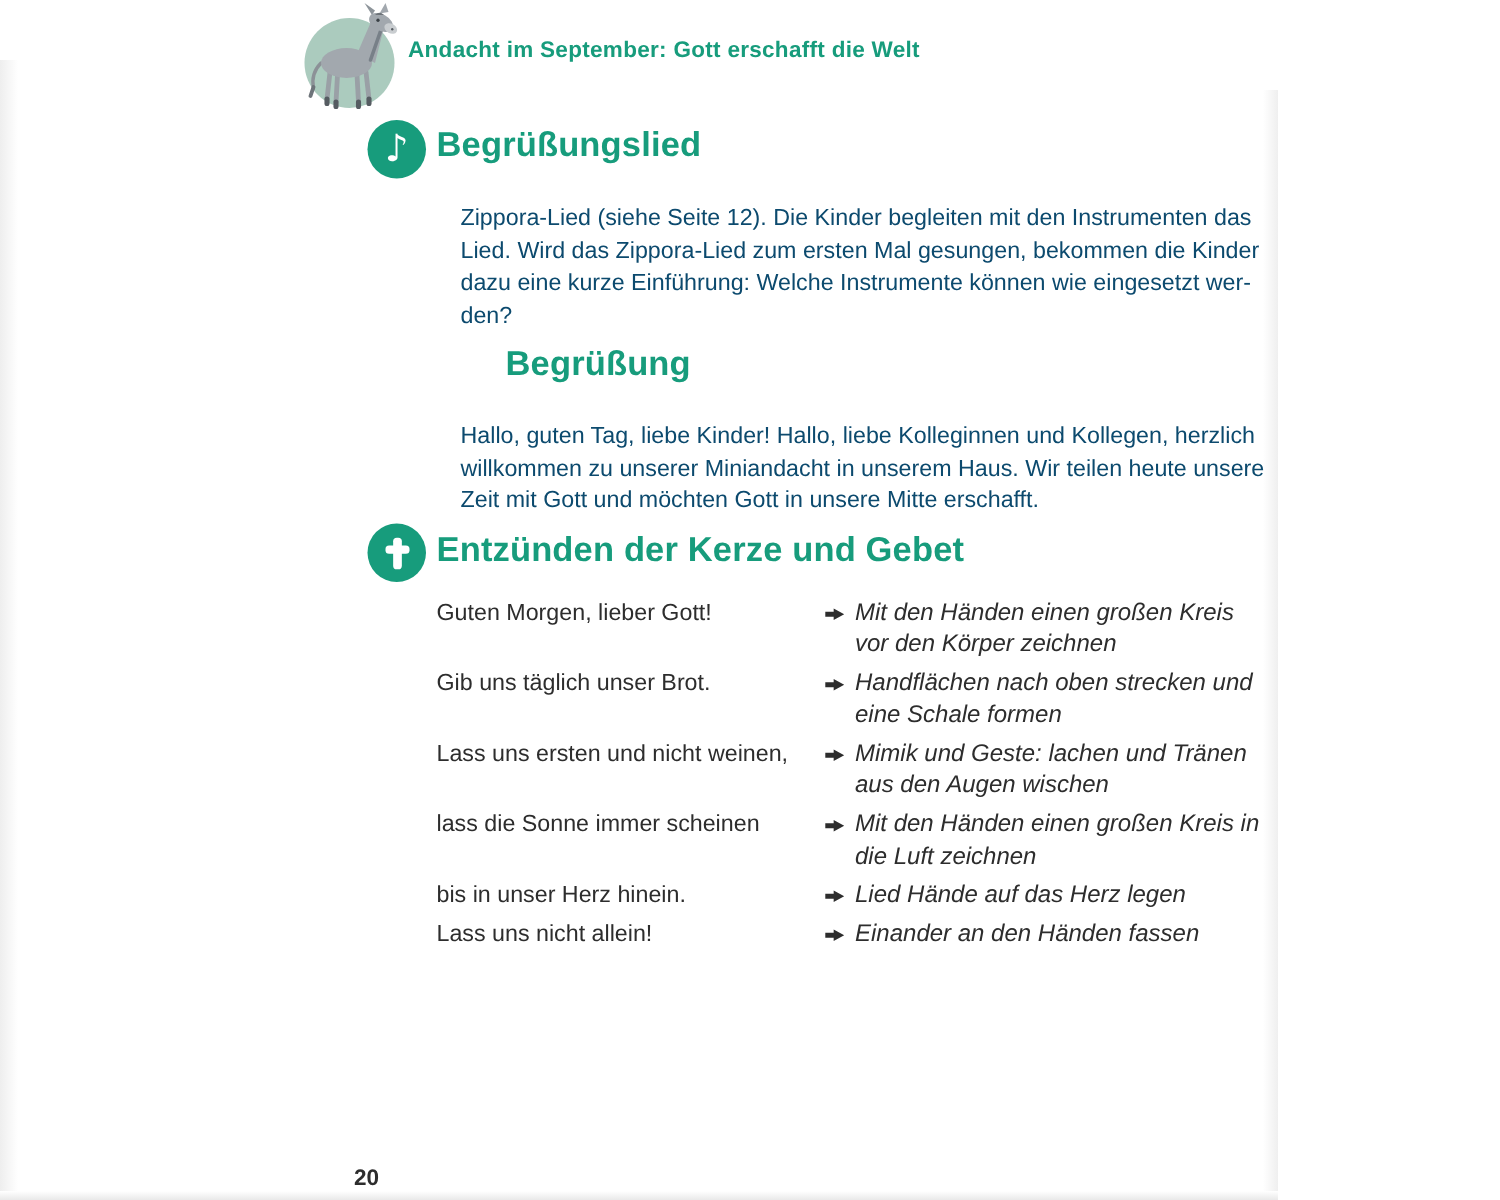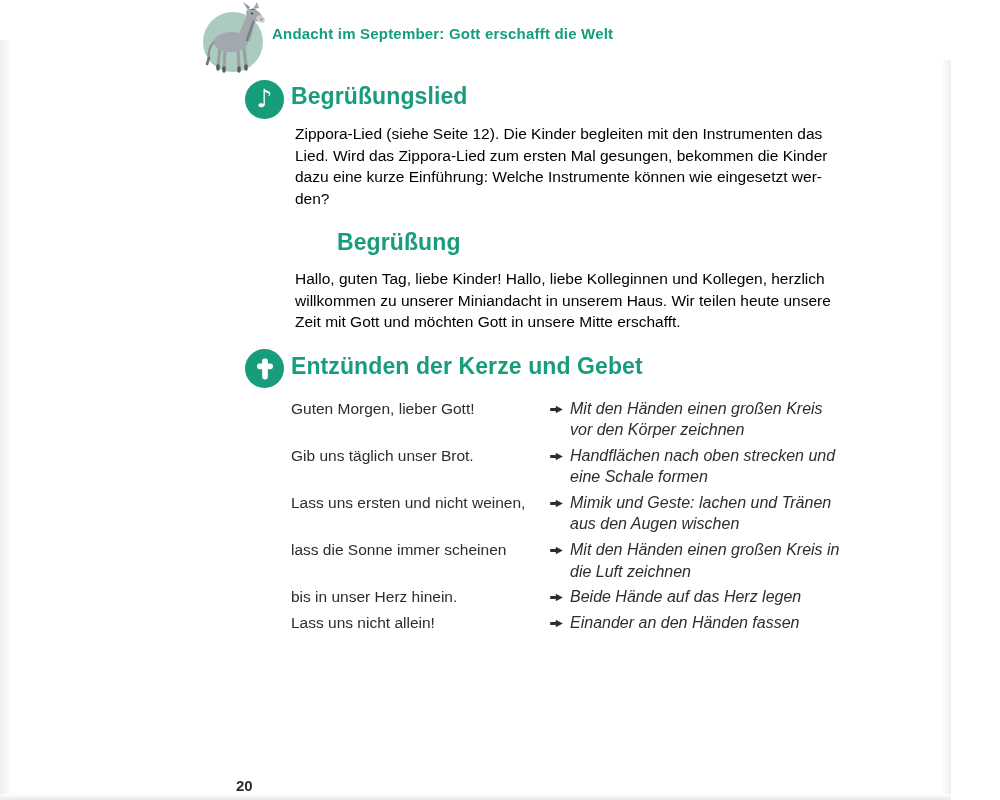--- a/index.html
+++ b/index.html
@@ -5,21 +5,21 @@
   html,body{margin:0;padding:0;}
   body{
     width:1000px;height:800px;
     background:#ffffff;
     font-family:"Liberation Sans", sans-serif;
     color:#2d2d2d;
     -webkit-font-smoothing:antialiased;
   }
   .page{
     position:relative;
-    width:951px;height:800px;
+    width:852px;height:800px;
     background:#ffffff;
     overflow:hidden;
   }
   
   .edge-left{position:absolute;left:0;top:40px;width:12px;height:760px;
     background:linear-gradient(to right,#eeeeee,#ffffff);}
   .edge-right{position:absolute;right:0;top:60px;width:10px;height:740px;
     background:linear-gradient(to left,#efefef,#ffffff);}
   .edge-bottom{position:absolute;left:0;bottom:0;width:1000px;height:6px;
     background:linear-gradient(to top,#e9e9e9,#ffffff);}
@@ -50,22 +50,22 @@
     position:absolute;margin:0;
     font-size:23px;font-weight:bold;color:#179c7c;line-height:23px;
     letter-spacing:.1px;
   }
   #h-lied{left:291px;top:85px;}
   #h-gruss{left:291px;top:231px;margin-left:46px;}
   #h-kerze{left:291px;top:355px;}
 
   
   .body-par{
-    position:absolute;left:291px;width:560px;margin:4px;
-    font-size:15.5px;line-height:21.5px;color:#000000;
+    position:absolute;left:291px;width:560px;margin:16px;
+    font-size:15.5px;line-height:21.5px;color:#0c4a6e;
     white-space:pre-line;
   }
   #p-lied{top:119px;}
   #p-gruss{top:264px;}
 
   
   .prayer{position:absolute;left:291px;top:398px;width:540px;}
   .prayer-row{display:flex;margin-bottom:4.5px;gap:20px;}
   .prayer-line{
     width:239px;flex:0 0 239px;
@@ -202,21 +202,21 @@
     </div>
 
     <div class="prayer-row">
       <div class="prayer-line">bis in unser Herz hinein.</div>
       <div class="prayer-gesture">
         <span class="arrow-bullet">
           <svg width="13" height="9" viewBox="0 0 14 10">
             <path d="M0 3.2 H6.2 V0.8 L14 5 L6.2 9.2 V6.8 H0 Z" fill="#2d2d2d"></path>
           </svg>
         </span>
-        <span class="gesture-text">Beide Hände auf das Herz legen</span>
+        <span class="gesture-text">Lied Hände auf das Herz legen</span>
       </div>
     </div>
 
     <div class="prayer-row">
       <div class="prayer-line">Lass uns nicht allein!</div>
       <div class="prayer-gesture">
         <span class="arrow-bullet">
           <svg width="13" height="9" viewBox="0 0 14 10">
             <path d="M0 3.2 H6.2 V0.8 L14 5 L6.2 9.2 V6.8 H0 Z" fill="#2d2d2d"></path>
           </svg>

